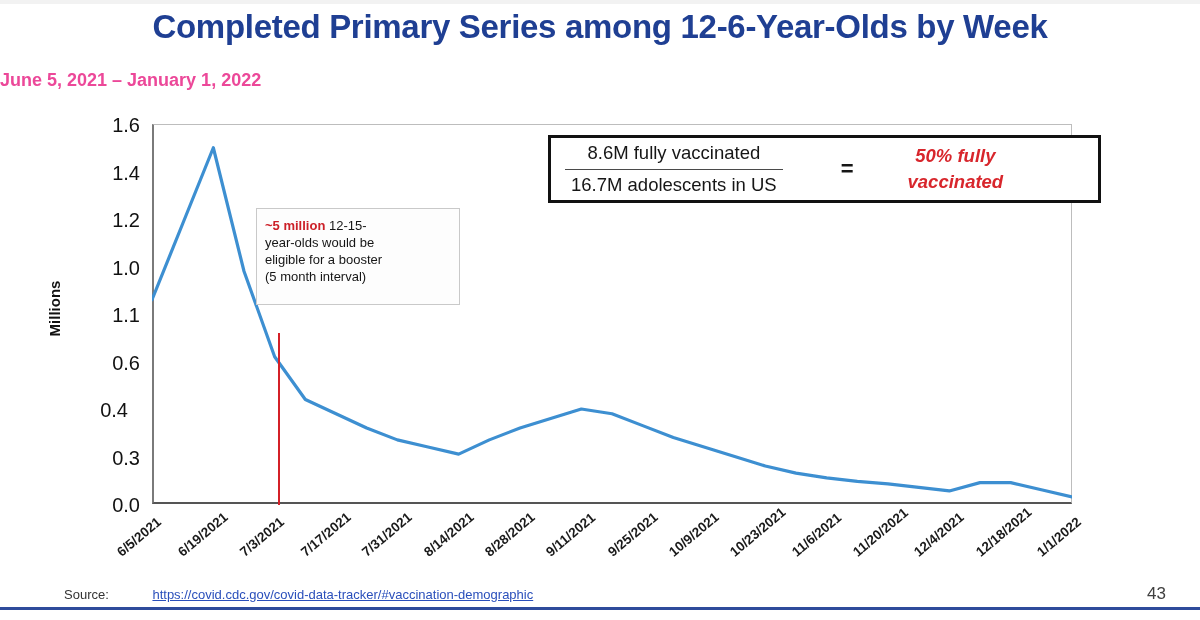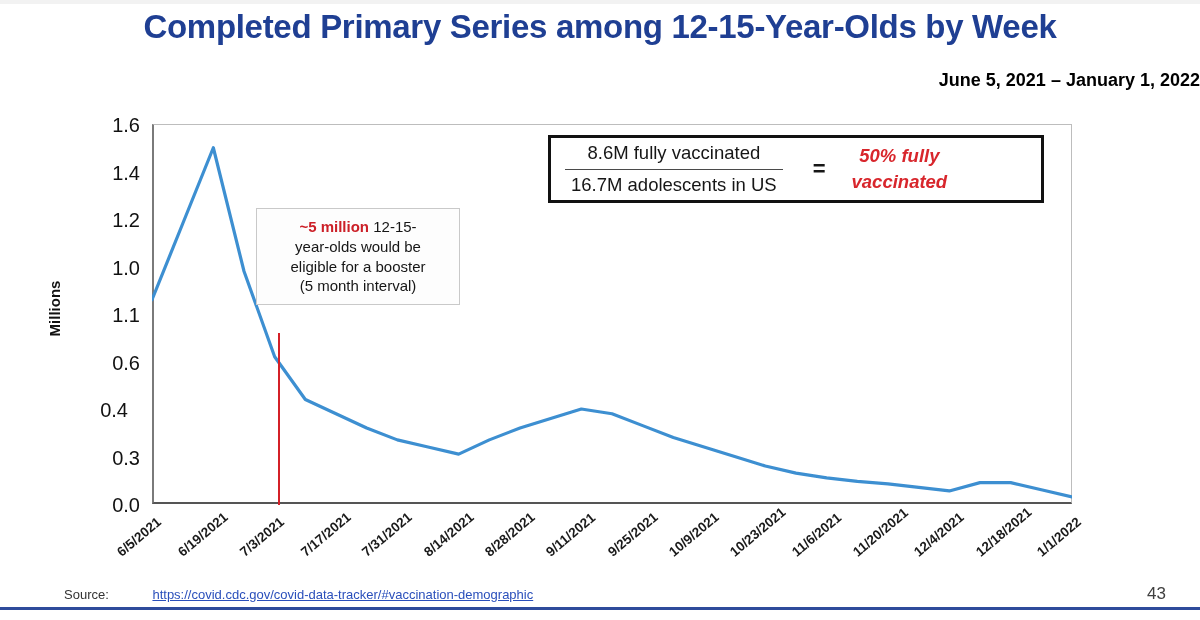--- a/index.html
+++ b/index.html
@@ -26,24 +26,24 @@
     text-align: center;
     font-size: 33px;
     font-weight: bold;
     color: #1f3f93;
     letter-spacing: -0.3px;
     white-space: nowrap;
   }
   .subtitle {
     position: absolute;
     left: 0; top: 70px; width: 1200px;
-    text-align: right;
+    text-align: left;
     font-size: 18px;
     font-weight: bold;
-    color: #000000;
+    color: #ec4899;
   }
 
   
   #plotwrap {
     position: absolute;
     left: 0; top: 0; width: 1200px; height: 620px;
   }
   .plotframe {
     position: absolute;
     left: 152px; top: 124px;
@@ -87,46 +87,47 @@
     white-space: nowrap;
     transform: rotate(-40deg);
     transform-origin: left top;
   }
 
   
   .annotation-box {
     position: absolute;
     left: 256px; top: 208px;
     width: 204px;
-    padding: 8px 8px 8px 8px;
+    padding: 8px 8px 18px 8px;
     background: #fdfdfd;
     border: 1px solid #c9c9c9;
-    text-align: center;
-    font-size: 15px;
+    text-align: left;
+    font-size: 13px;
     line-height: 1.32;
     color: #161616;
   }
   .annotation-box .hl { color: #cc2028; font-weight: bold; }
   .vline {
     position: absolute;
     left: 278px; top: 333px;
     width: 2px; height: 172px;
     background: #d42027;
   }
 
   
   .callout {
     position: absolute;
     left: 548px; top: 135px;
-    width: 496px; height: 68px;
+    width: 553px; height: 68px;
     border: 3px solid #111111;
     background: #ffffff;
     display: flex;
     align-items: center;
     justify-content: flex-start;
+    gap: 28px;
   }
   .fraction {
     margin-left: 14px;
     text-align: center;
     font-size: 18.5px;
     color: #161616;
     line-height: 1.42;
   }
   .frac-num {
     padding: 0 6px 2px 6px;
@@ -180,21 +181,21 @@
     color: #404040;
   }
 </style>
 </head>
 <body>
 
 <div id="slide">
 
   <div class="topstripe"></div>
 
-  <div class="title">Completed Primary Series among 12-15-Year-Olds by Week</div>
+  <div class="title">Completed Primary Series among 12-6-Year-Olds by Week</div>
   <div class="subtitle">June 5, 2021 – January 1, 2022</div>
 
   <div id="plotwrap">
 
     <div class="plotframe"></div>
 
     <div class="ylabel">Millions</div>
 
     <div id="yticks">
         <div class="ytick" style="left: 96px; top: 494px;">0.0</div>

